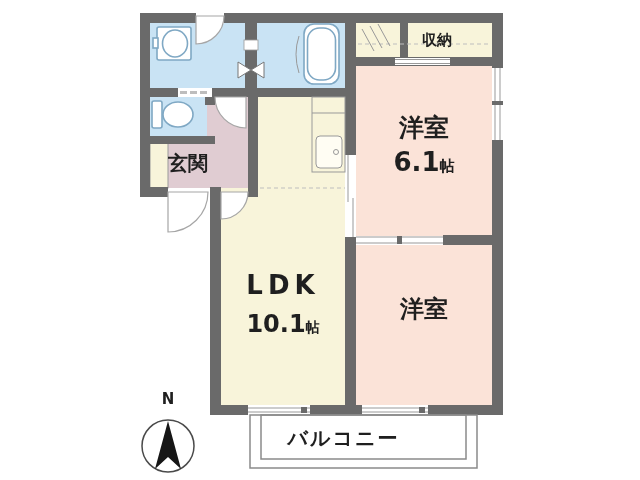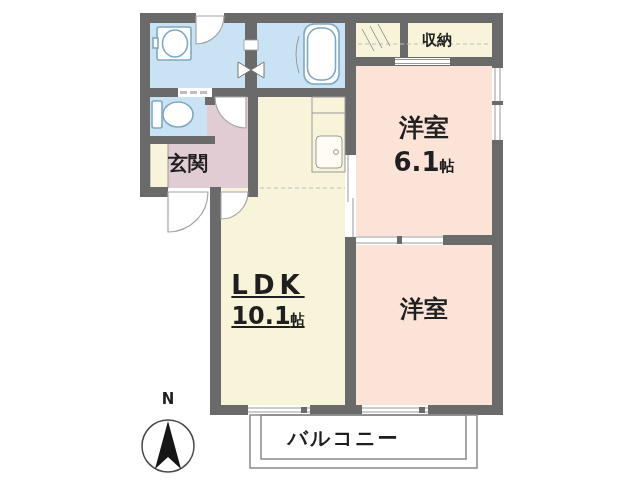--- a/index.html
+++ b/index.html
@@ -40,23 +40,23 @@
   #lbl-genkan{left:162px;top:152px;width:52px;font-size:20px;font-weight:700;}
   #lbl-storage{left:404px;top:32px;width:66px;font-size:15px;font-weight:700;}
   #lbl-w61{left:356px;top:114px;width:136px;}
   #lbl-w61 .room-name{font-size:25px;}
   #lbl-w61 .area-line{margin-top:6px;font-size:26px;font-weight:700;}
   #lbl-w61 .unit{font-size:15px;}
   #lbl-w59{left:356px;top:296px;width:136px;}
   #lbl-w59 .room-name{font-size:24px;}
   #lbl-w59 .area-line{margin-top:6px;font-size:25px;font-weight:700;}
   #lbl-w59 .unit{font-size:14px;}
-  #lbl-ldk{left:206px;top:271px;width:124px;text-decoration:underline;}
+  #lbl-ldk{left:221px;top:271px;width:124px;}
   #lbl-ldk .room-name{font-size:26px;font-weight:600;letter-spacing:5px;}
-  #lbl-ldk .area-line{margin-top:3px;font-size:24px;font-weight:700;}
+  #lbl-ldk .area-line{margin-top:11px;font-size:24px;font-weight:700;}
   #lbl-ldk .unit{font-size:14px;}
   #lbl-balcony{left:261px;top:427px;width:165px;font-size:20px;font-weight:700;letter-spacing:2px;}
   #lbl-n{left:154px;top:391px;width:28px;font-size:15px;font-weight:700;}
 </style>
 </head>
 <body>
 
 <div id="canvas">
 
   <svg id="plan-svg" width="640" height="480" viewBox="0 0 640 480">

